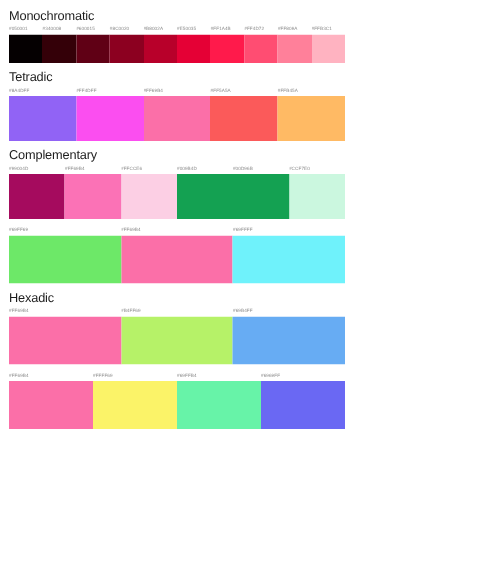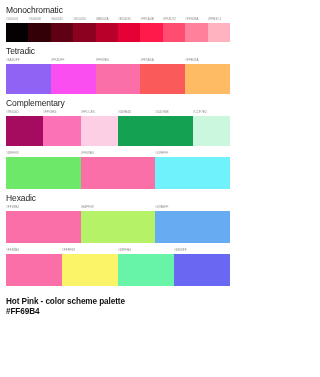--- a/index.html
+++ b/index.html
@@ -198,18 +198,14 @@
         <div class="swatch" title="#FB6FA8" style="background: rgb(251, 111, 168); flex: 1 1 0%;"></div>
         <div class="swatch" title="#FBF368" style="background: rgb(251, 243, 104); flex: 1 1 0%;"></div>
         <div class="swatch" title="#67F3A8" style="background: rgb(103, 243, 168); flex: 1 1 0%;"></div>
         <div class="swatch" title="#6A68F3" style="background: rgb(106, 104, 243); flex: 1 1 0%;"></div>
       </div>
   </div>
 
   <div class="spacer-sm"></div>
 
 
-  <div class="footer">
-    <div class="footer-line">Hot Pink - color scheme palette</div>
-    <div class="footer-line">#FF69B4</div>
-  </div>
 
 </div>
 
 </body></html>

